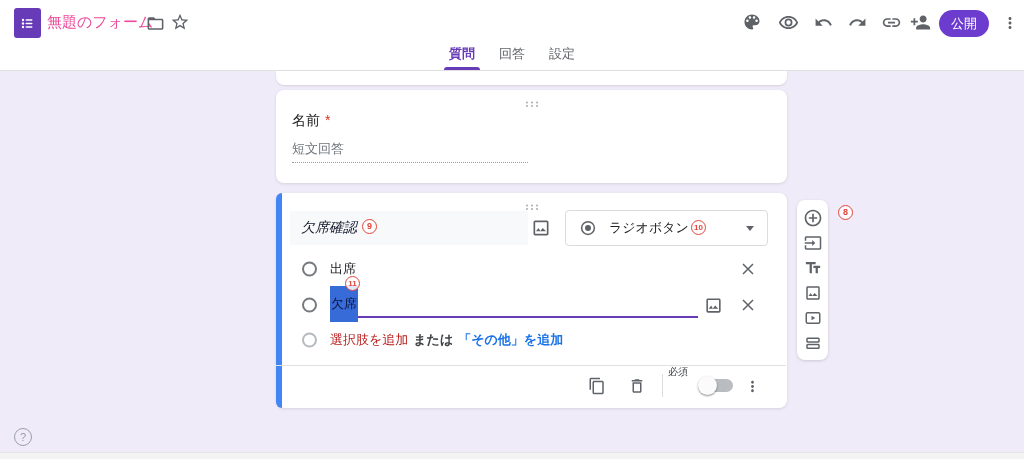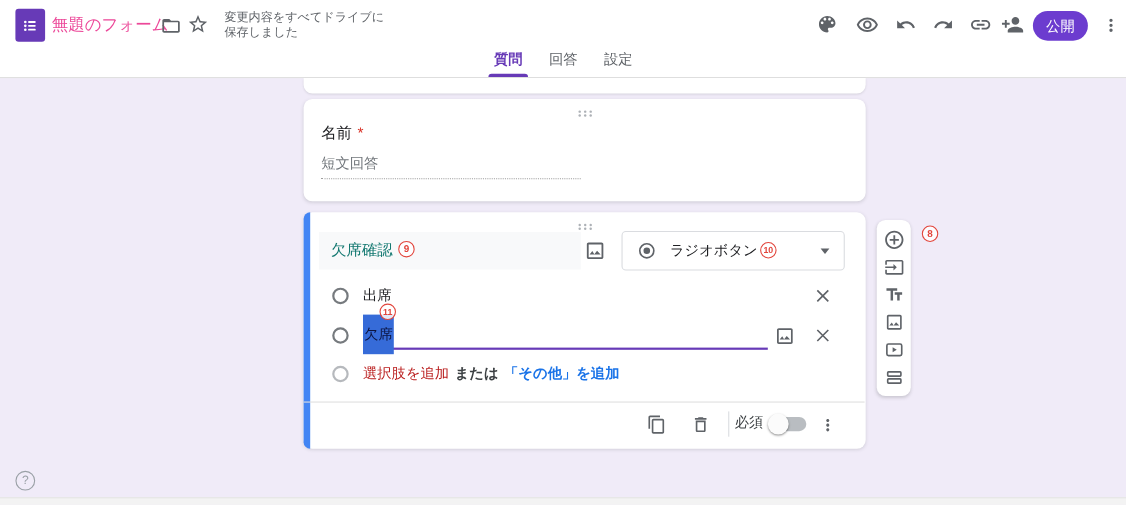--- a/index.html
+++ b/index.html
@@ -26,41 +26,41 @@
   .card { position:absolute; background:#fff; border-radius:8px; box-shadow:0 1px 3px rgba(60,64,67,.15); }
   .card1 { left:276px; top:90px; width:511px; height:93px; }
   .card2 { left:276px; top:193px; width:511px; height:215px; }
   .card2::before { content:""; position:absolute; left:0; top:0; bottom:0; width:6px; background:#4285f4; border-radius:8px 0 0 8px; }
   .dots { position:absolute; top:4px; left:50%; transform:translateX(-50%); cursor:grab; }
 
   .q-title-row1 { position:absolute; left:16px; top:22px; font-size:14px; color:#202124; }
   .req-star { color:#d93025; margin-left:5px; }
   .short-answer { position:absolute; left:16px; top:50px; width:236px; font-size:13px; color:#70757a; padding-bottom:4px; border-bottom:1px dotted #9e9e9e; }
 
-  .q-title-input { position:absolute; left:14px; top:18px; width:238px; height:34px; background:#f8f9fa; display:flex; align-items:center; font-size:14px; color:#0f766e; padding-left:11px; cursor:text; }
+  .q-title-input { position:absolute; left:14px; top:18px; width:238px; height:34px; background:#f8f9fa; display:flex; align-items:center; font-size:14px; color:#0f172a; padding-left:11px; cursor:text;font-style:italic; }
   .img-btn { position:absolute; width:22px; height:22px; display:flex; align-items:center; justify-content:center; cursor:pointer; }
   .type-dd { position:absolute; left:289px; top:17px; width:203px; height:36px; border:1px solid #dadce0; border-radius:4px; display:flex; align-items:center; cursor:pointer; background:#fff;font-family:Liberation Serif, serif; }
   .type-dd .dd-label { font-size:13px; color:#202124; margin-left:12px; }
   .caret { position:absolute; right:13px; top:15px; width:0; height:0; border-left:4.5px solid transparent; border-right:4.5px solid transparent; border-top:5.5px solid #5f6368; }
 
   .opt-row { position:absolute; left:0; width:494px; height:30px; }
   .radio { position:absolute; left:26px; top:50%; transform:translateY(-50%); width:15px; height:15px; border:2px solid #767a7e; border-radius:50%; background:#fff; }
   .opt-label { position:absolute; left:54px; top:50%; transform:translateY(-50%); font-size:13px; color:#202124; }
   .opt-input-line { position:absolute; left:54px; top:2px; width:368px; height:26px; border-bottom:2px solid #673ab7; display:flex; align-items:center; cursor:text; }
   .sel-text { background:#366bd8; color:#0c1440; font-size:13px; padding:9px 1px; }
   .x-btn { position:absolute; left:462px; top:50%; transform:translateY(-50%); width:20px; height:20px; display:flex; align-items:center; justify-content:center; cursor:pointer; }
   .opt2-img { left:426px; top:4px; }
   .add-opt { color:#b91c1c; font-size:13px; }
   .or-word { color:#3c4043; font-size:13px; font-weight:bold; margin:0 5px; }
   .add-other { color:#1a73e8; font-size:13px; font-weight:bold; cursor:pointer; }
 
   .card-divider { position:absolute; left:0; right:1px; top:172px; height:1px; background:#e0e0e0; }
   .foot-ic { position:absolute; top:182px; width:22px; height:22px; display:flex; align-items:center; justify-content:center; cursor:pointer; }
   .vdiv { position:absolute; left:386px; top:181px; width:1px; height:23px; background:#dadce0; }
-  .required-lbl { position:absolute; left:392px; top:182px; font-size:13px; color:#3c4043; }
+  .required-lbl { position:absolute; left:392px; top:172px; font-size:10px; color:#3c4043; }
   .toggle { position:absolute; left:424px; top:186px; width:33px; height:13px; background:#b9bdc1; border-radius:7px; cursor:pointer; }
   .toggle .knob { position:absolute; left:-2px; top:-3px; width:19px; height:19px; border-radius:50%; background:#fbfbfb; box-shadow:0 1px 2px rgba(0,0,0,.45); }
 
   
   .side-toolbar { position:absolute; left:797px; top:200px; width:31px; height:160px; background:#fff; border-radius:8px; box-shadow:0 1px 3px rgba(60,64,67,.2); display:flex; flex-direction:column; align-items:center; justify-content:space-around; padding:5px 0; }
   .side-ic { width:22px; height:22px; display:flex; align-items:center; justify-content:center; cursor:pointer; }
 
   
   .ann { position:absolute; width:15px; height:15px; border:1.5px solid #e2453c; border-radius:50%; background:rgba(255,255,255,.85); color:#e2453c; font-size:9px; font-weight:bold; display:flex; align-items:center; justify-content:center; line-height:1; }
 
@@ -91,24 +91,20 @@
       <svg width="19" height="19" viewBox="0 0 24 24" fill="#5f6368">
           <path d="M20 6h-8l-2-2H4c-1.1 0-1.99.9-1.99 2L2 18c0 1.1.9 2 2 2h16c1.1 0 2-.9 2-2V8c0-1.1-.9-2-2-2zm0 12H4V8h16v10z"></path>
         </svg>
     </div>
     <div class="hdr-ic" style="left:168px; top:10px;">
       <svg width="20" height="20" viewBox="0 0 24 24" fill="#5f6368">
           <path d="M22 9.24l-7.19-.62L12 2 9.19 8.63 2 9.24l5.46 4.73L5.82 21 12 17.27 18.18 21l-1.63-7.03L22 9.24zM12 15.4l-3.76 2.27 1-4.28-3.32-2.88 4.38-.38L12 6.1l1.71 4.04 4.38.38-3.32 2.88 1 4.28L12 15.4z"></path>
         </svg>
     </div>
 
-    <div class="saved">
-      <div>変更内容をすべてドライブに</div>
-      <div>保存しました</div>
-    </div>
 
     <div class="hdr-ic" style="left:740px; top:10px;">
       <svg width="20" height="20" viewBox="0 0 24 24" fill="#5f6368">
           <path d="M12 3c-4.97 0-9 4.03-9 9s4.03 9 9 9c.83 0 1.5-.67 1.5-1.5 0-.39-.15-.74-.39-1.01-.23-.26-.38-.61-.38-.99 0-.83.67-1.5 1.5-1.5H16c2.76 0 5-2.24 5-5 0-4.42-4.03-8-9-8zm-5.5 9c-.83 0-1.5-.67-1.5-1.5S5.67 9 6.5 9 8 9.67 8 10.5 7.33 12 6.5 12zm3-4C8.67 8 8 7.33 8 6.5S8.67 5 9.5 5s1.5.67 1.5 1.5S10.33 8 9.5 8zm5 0c-.83 0-1.5-.67-1.5-1.5S13.67 5 14.5 5s1.5.67 1.5 1.5S15.33 8 14.5 8zm3 4c-.83 0-1.5-.67-1.5-1.5S16.67 9 17.5 9s1.5.67 1.5 1.5-.67 1.5-1.5 1.5z"></path>
         </svg>
     </div>
     <div class="hdr-ic" style="left:776px; top:10px;">
       <svg width="21" height="21" viewBox="0 0 24 24" fill="#5f6368">
           <path d="M12 6.5c3.79 0 7.17 2.13 8.82 5.5-1.65 3.37-5.02 5.5-8.82 5.5S4.83 15.37 3.18 12C4.83 8.63 8.21 6.5 12 6.5m0-2C7 4.5 2.73 7.61 1 12c1.73 4.39 6 7.5 11 7.5s9.27-3.11 11-7.5c-1.73-4.39-6-7.5-11-7.5zm0 5a2.5 2.5 0 010 5 2.5 2.5 0 010-5m0-2a4.5 4.5 0 100 9 4.5 4.5 0 000-9z"></path>
         </svg>

